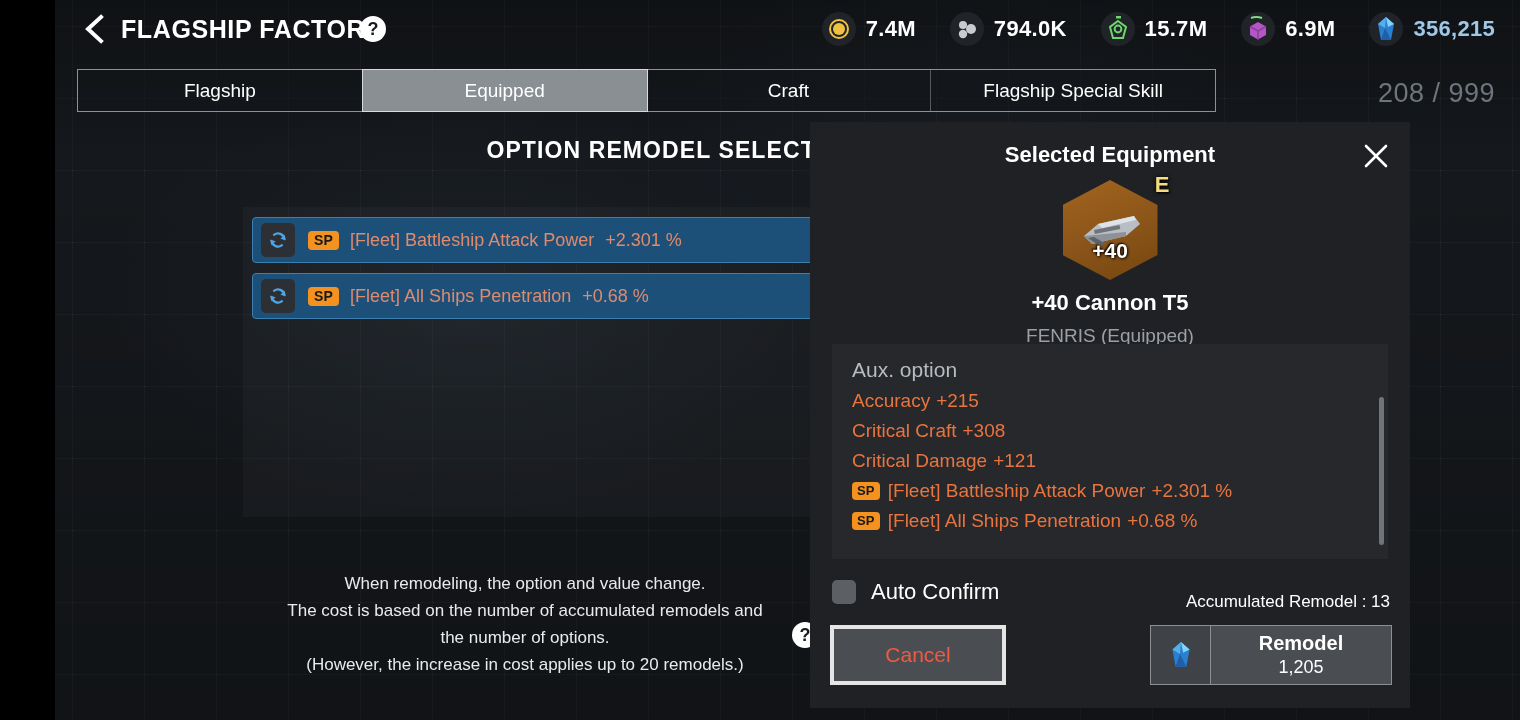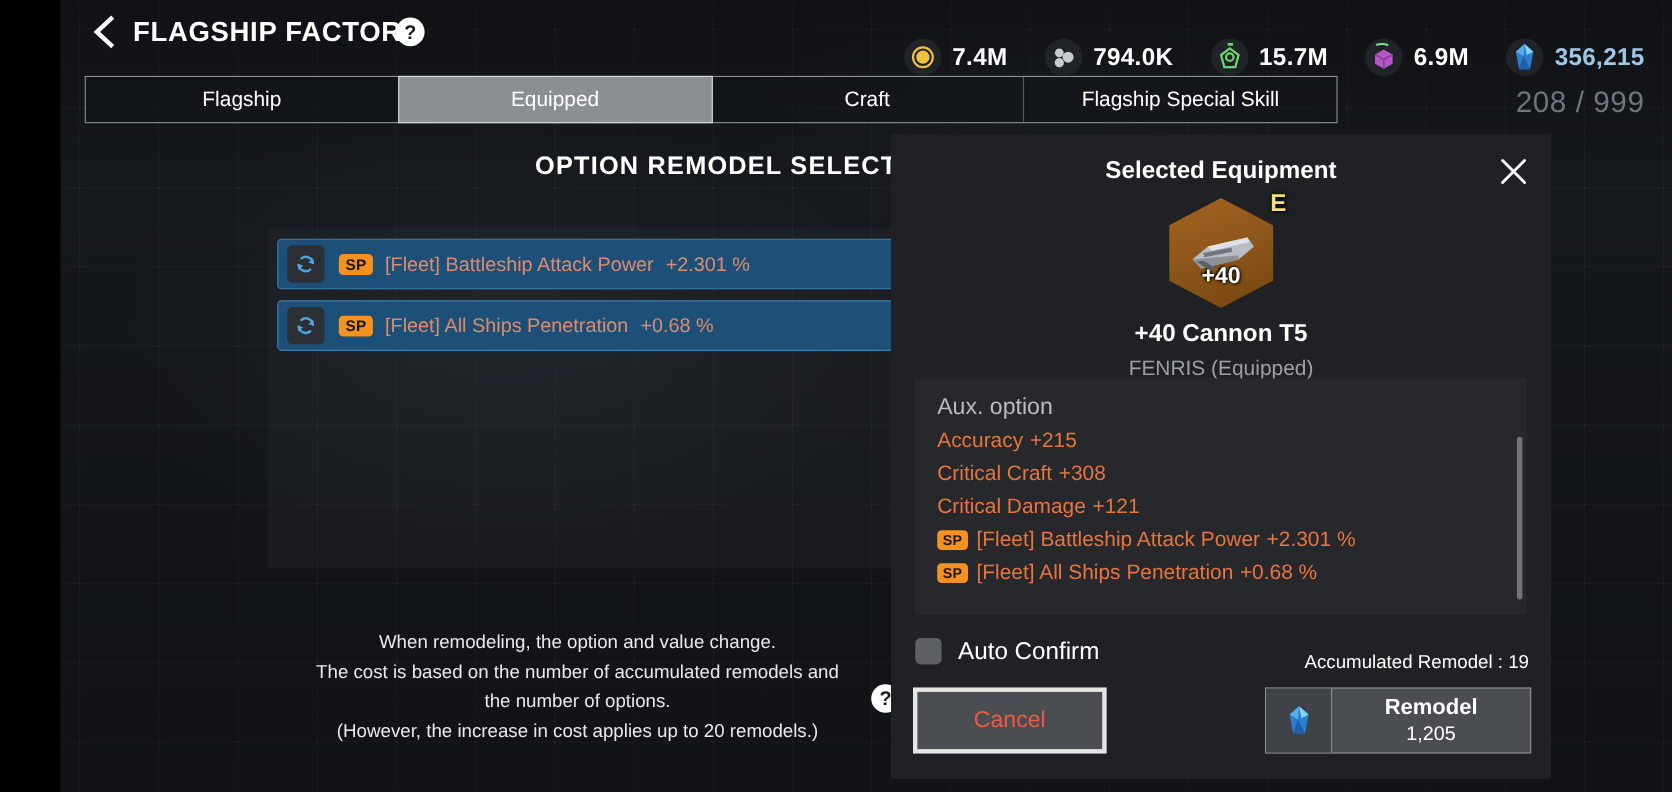--- a/index.html
+++ b/index.html
@@ -94,21 +94,20 @@
 
   
   #currencies {
     position: absolute;
     right: 25px;
     top: 8px;
     height: 42px;
     display: flex;
     align-items: center;
     gap: 0;
-    margin-top: 23px;
   }
   .currency {
     display: flex;
     align-items: center;
     gap: 10px;
     margin-left: 34px;
     cursor: pointer;
   }
   .cur-icon-wrap {
     width: 34px; height: 34px;
@@ -636,21 +635,21 @@
         </div>
 
         <div id="aux-scrollbar"></div>
       </div>
 
       <div id="auto-confirm">
         <div class="checkbox"></div>
         <span id="auto-confirm-label">Auto Confirm</span>
       </div>
 
-      <div id="accum-remodel">Accumulated Remodel : 19</div>
+      <div id="accum-remodel">Accumulated Remodel : 13</div>
 
       <div id="cancel-button">Cancel</div>
 
       <div id="remodel-button">
         <div id="remodel-icon-cell">
           <svg width="22" height="28" viewBox="0 0 20 26">
             <path d="M10 1 L18 8 L15 24 L5 24 L2 8 Z" fill="#2b7fcf"></path>
             <path d="M10 1 L18 8 L12 11 Z" fill="#7fd4ff"></path>
             <path d="M10 1 L2 8 L9 12 Z" fill="#55aee8"></path>
             <path d="M9 12 L15 24 L5 24 Z" fill="#1f5fa8"></path>

